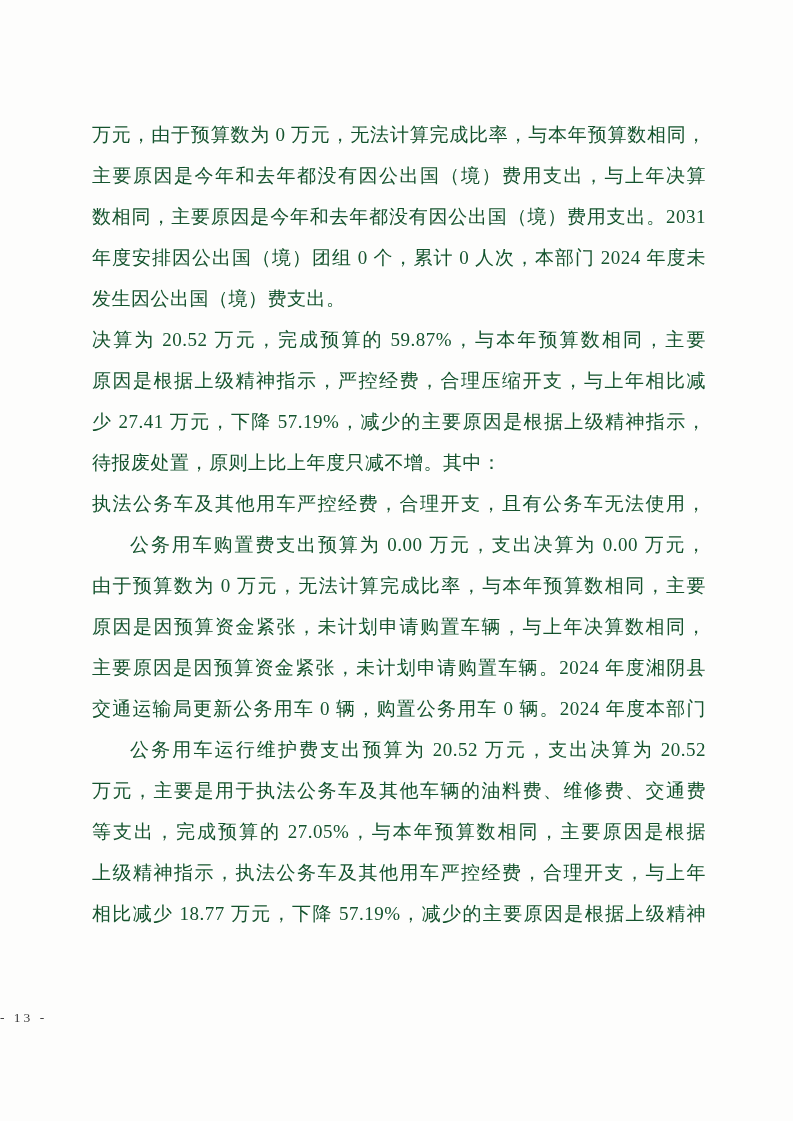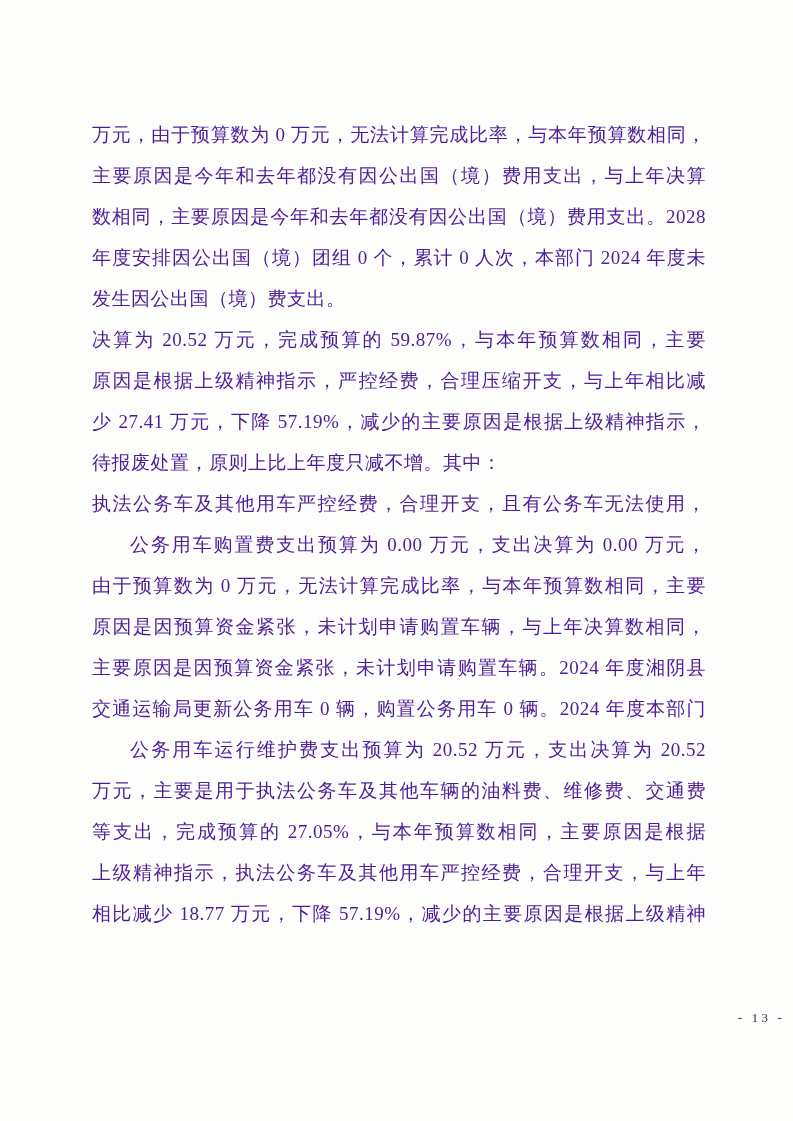--- a/index.html
+++ b/index.html
@@ -14,21 +14,21 @@
     background: #fdfdfc;
     overflow: hidden;
     font-family: "Liberation Serif", "DejaVu Serif", serif;
   }
   .text-block {
     position: absolute;
     left: 92px;
     top: 114px;
     width: 614px;
     overflow: hidden;
-    color: #4c1d95;
+    color: #14532d;
   }
   .text-line {
     height: 41px;
     line-height: 41px;
     font-size: 19px;
     text-align: justify;
     text-align-last: justify;
     -moz-text-align-last: justify;
     letter-spacing: 0.5px;
   }
@@ -36,39 +36,39 @@
     text-indent: 2em;
   }
   .text-line.flush-left {
     text-align: right;
     text-align-last: left;
     -moz-text-align-last: left;
   }
   .page-footer {
     position: absolute;
     left: 0;
-    right: 8px;
+    right: 16px;
     top: 1008px;
-    text-align: right;
+    text-align: left;
   }
   .page-number {
     font-size: 13.5px;
     color: #3a3a3a;
     letter-spacing: 3px;
     font-family: "Liberation Serif", "DejaVu Serif", serif;
   }
 </style>
 </head>
 <body>
 
 <div class="page">
   <div class="text-block" id="text-block">
       <div class="text-line">万元，由于预算数为 0 万元，无法计算完成比率，与本年预算数相同，</div>
       <div class="text-line">主要原因是今年和去年都没有因公出国（境）费用支出，与上年决算</div>
-      <div class="text-line">数相同，主要原因是今年和去年都没有因公出国（境）费用支出。2028</div>
+      <div class="text-line">数相同，主要原因是今年和去年都没有因公出国（境）费用支出。2031</div>
       <div class="text-line">年度安排因公出国（境）团组 0 个，累计 0 人次，本部门 2024 年度未</div>
       <div class="text-line flush-left">发生因公出国（境）费支出。</div>
       <div class="text-line">决算为 20.52 万元，完成预算的 59.87%，与本年预算数相同，主要</div>
       <div class="text-line">原因是根据上级精神指示，严控经费，合理压缩开支，与上年相比减</div>
       <div class="text-line">少 27.41 万元，下降 57.19%，减少的主要原因是根据上级精神指示，</div>
       <div class="text-line flush-left">待报废处置，原则上比上年度只减不增。其中：</div>
       <div class="text-line">执法公务车及其他用车严控经费，合理开支，且有公务车无法使用，</div>
       <div class="text-line indent">公务用车购置费支出预算为 0.00 万元，支出决算为 0.00 万元，</div>
       <div class="text-line">由于预算数为 0 万元，无法计算完成比率，与本年预算数相同，主要</div>
       <div class="text-line">原因是因预算资金紧张，未计划申请购置车辆，与上年决算数相同，</div>

